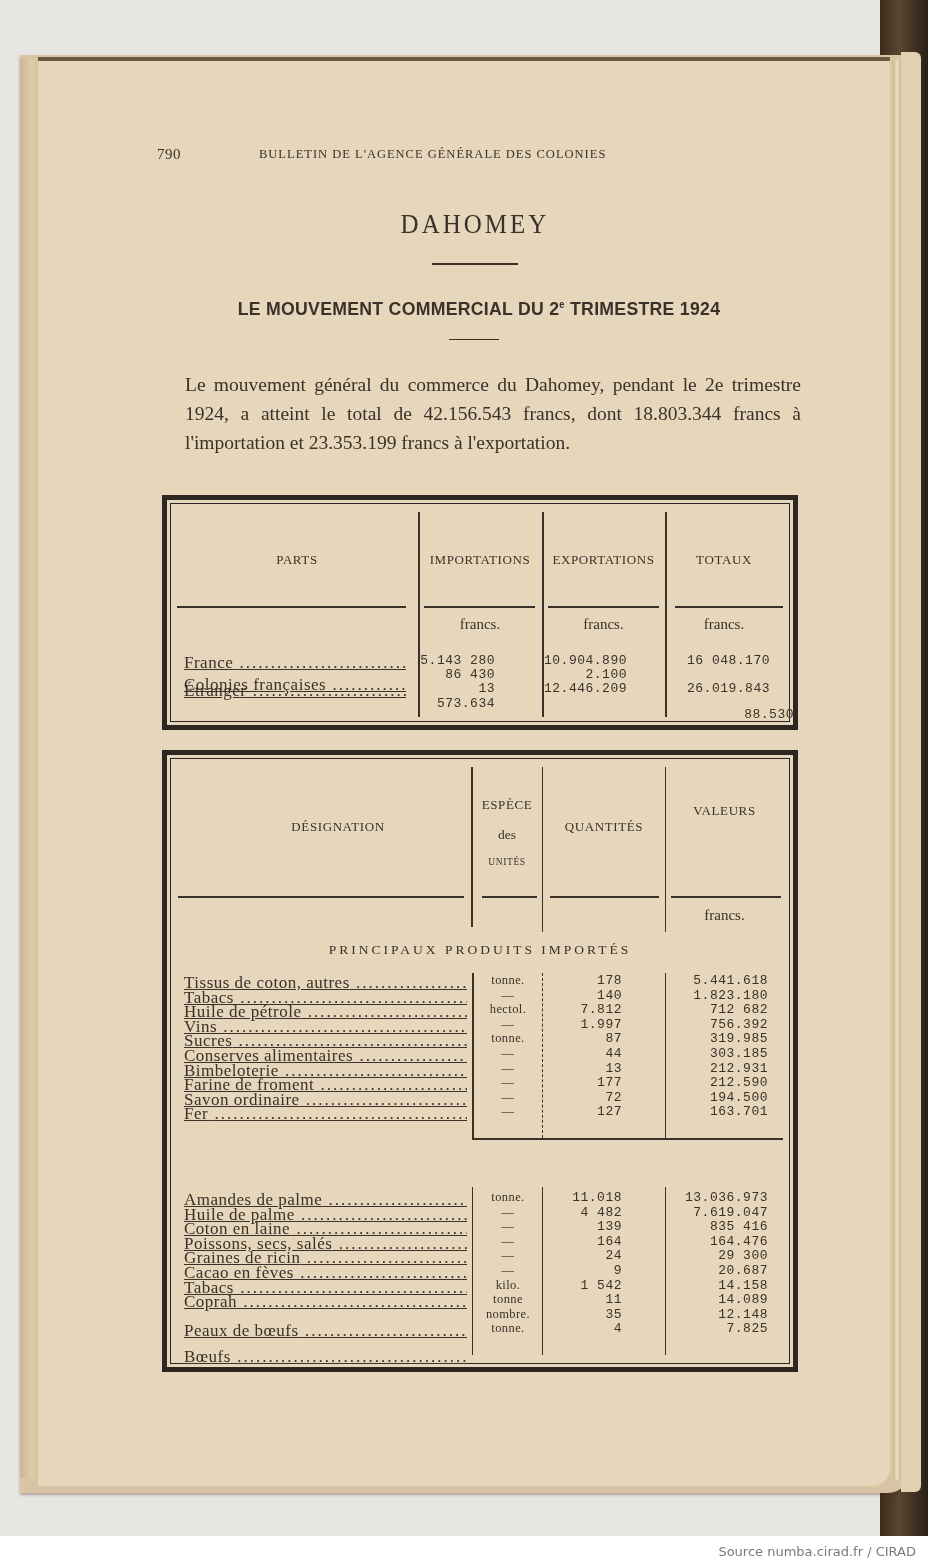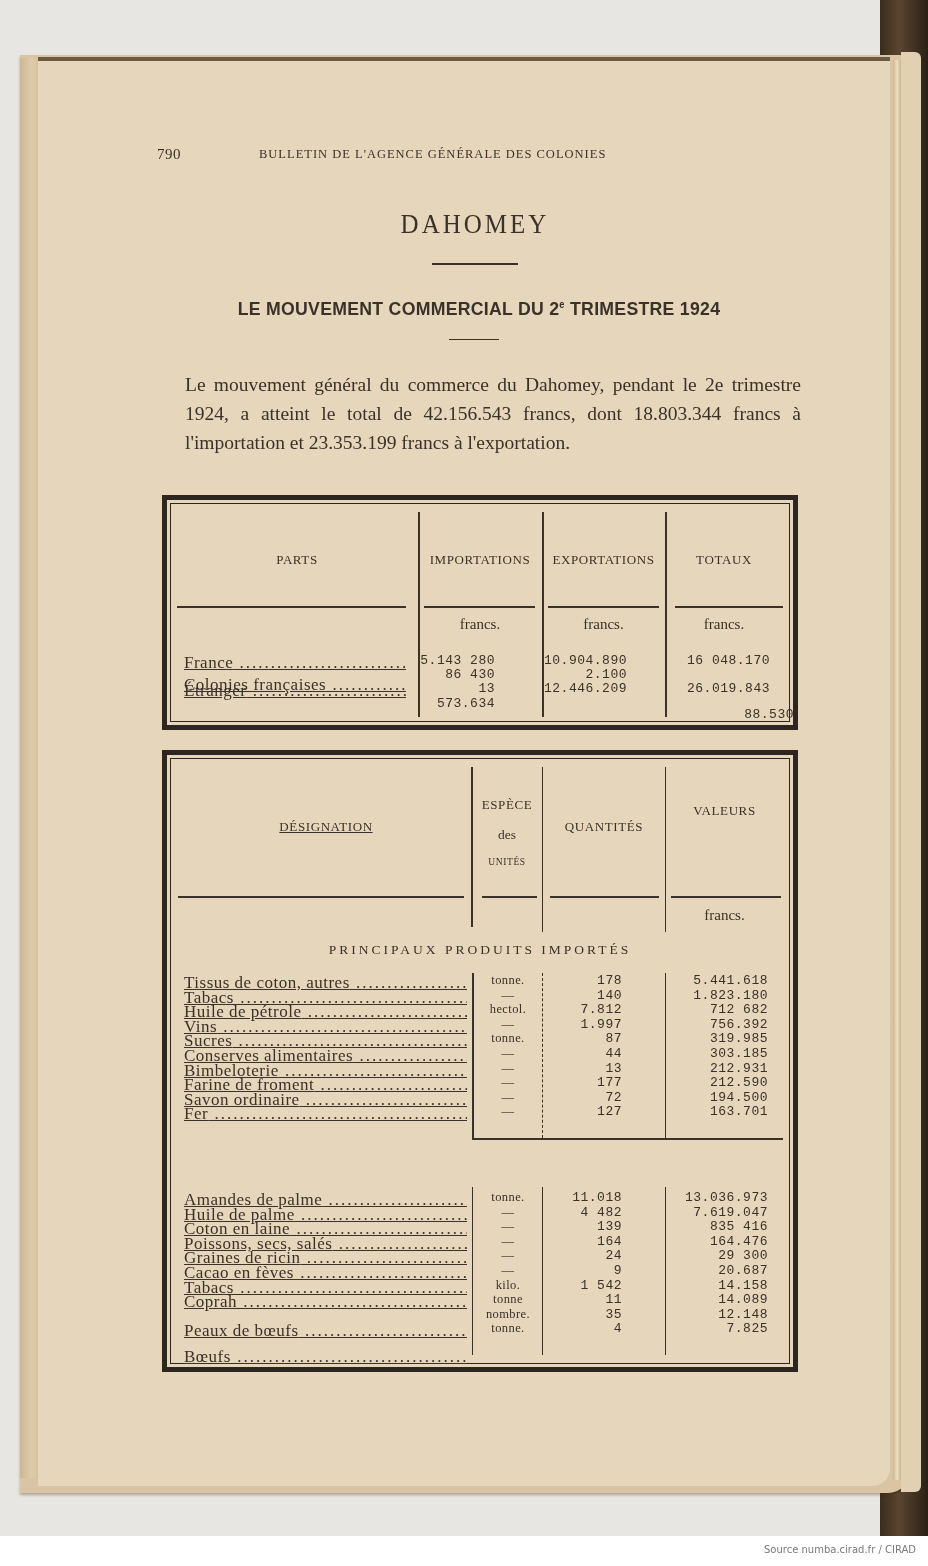--- a/index.html
+++ b/index.html
@@ -92,21 +92,21 @@
     content:" .................................................................";
     letter-spacing:2px;
   }
   .num { position:absolute; font-size:13px; text-align:right; letter-spacing:0.5px;font-family:Liberation Mono, monospace; }
   .ctr { position:absolute; font-size:12.5px; text-align:center; letter-spacing:0.4px; }
 
   .group-title { position:absolute; left:0; width:626px; text-align:center; font-size:13.5px; letter-spacing:3px; }
 
   .source {
     position:absolute; right:12px; top:1544px;
-    font-family:"DejaVu Sans","Liberation Sans",sans-serif; font-size:10px; color:#7a7a7a;
+    font-family:"DejaVu Sans","Liberation Sans",sans-serif; font-size:13px; color:#7a7a7a;
   }
 </style>
 </head>
 <body>
 
 <div class="scan-bg"></div>
 <div class="book-cover"></div>
 <div class="page-stack"></div>
 <div class="spine-page"></div>
 <div class="page-edge"></div>
@@ -168,21 +168,21 @@
 
   <div class="vline" style="left:304px;top:12px;height:160px;"></div>
   <div class="vline" style="left:375px;top:12px;height:165px;width:1px;"></div>
   <div class="vline" style="left:498px;top:12px;height:165px;width:1px;"></div>
 
   <div class="hline" style="left:11px;top:141px;width:286px;"></div>
   <div class="hline" style="left:315px;top:141px;width:55px;"></div>
   <div class="hline" style="left:383px;top:141px;width:109px;"></div>
   <div class="hline" style="left:504px;top:141px;width:110px;"></div>
 
-  <div class="hdr" style="left:12px;top:64px;width:294px;text-decoration:underline;">DÉSIGNATION</div>
+  <div class="hdr" style="left:24px;top:64px;width:294px;">DÉSIGNATION</div>
   <div class="hdr" style="left:305px;top:42px;width:70px;">ESPÈCE</div>
   <div class="hdr" style="left:305px;top:72px;width:70px;font-size:13.5px;letter-spacing:0;">des</div>
   <div class="hdr" style="left:305px;top:102px;width:70px;font-size:9.5px;">UNITÉS</div>
   <div class="hdr" style="left:376px;top:64px;width:122px;">QUANTITÉS</div>
   <div class="hdr" style="left:499px;top:48px;width:117px;text-align:center;">VALEURS</div>
   <div class="unit-lbl" style="left:499px;top:152px;width:117px;">francs.</div>
 
   <div class="group-title" style="top:187px;">PRINCIPAUX PRODUITS IMPORTÉS</div>
 
   <div class="vline" style="left:305px;top:218px;height:165px;"></div>

